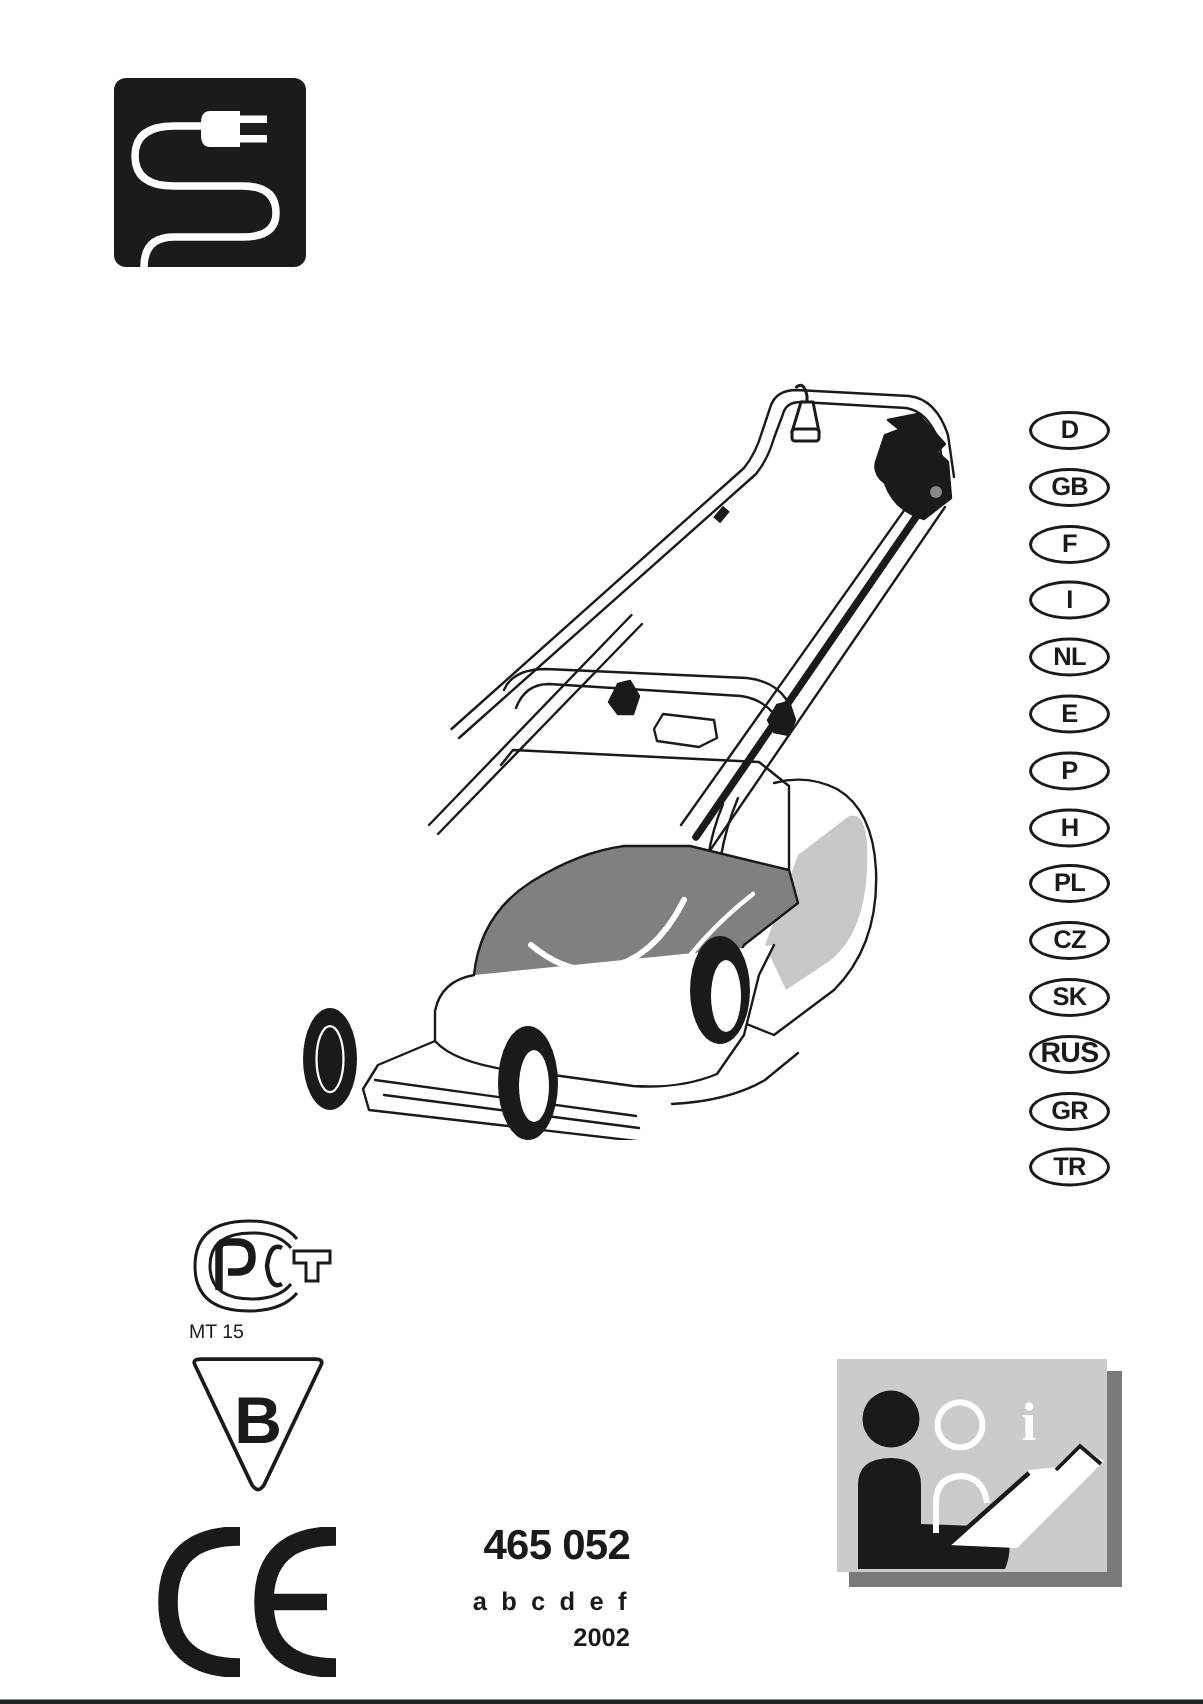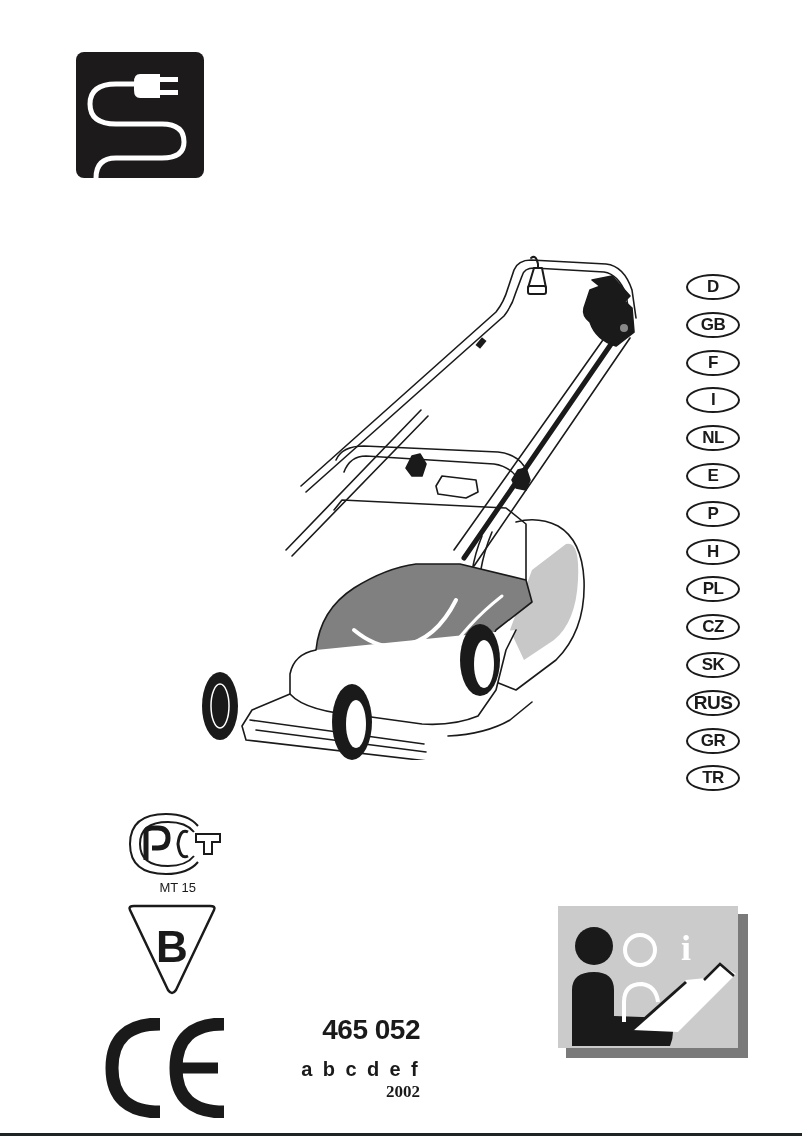--- a/index.html
+++ b/index.html
@@ -1,23 +1,23 @@
 <!DOCTYPE html>
 <html><head>
 <meta charset="utf-8">
 <style>
   html, body { margin:0; padding:0; background:#ffffff; }
   body { width:802px; height:1136px; position:relative; overflow:hidden; font-family:"Liberation Sans", sans-serif; color:#1a1a1a; }
   .abs { position:absolute; }
   .lang-list { position:absolute; left:686px; top:274px; width:58px; }
   .lang { width:54px; height:26px; border:2px solid #1a1a1a; border-radius:50%; display:flex; align-items:center; justify-content:center; font-weight:bold; font-size:17px; letter-spacing:-0.5px; margin-bottom:11.8px; box-sizing:border-box; cursor:pointer; background:#fff; }
   .model { position:absolute; left:300px; top:1014px; width:120px; text-align:right; font-weight:bold; font-size:28px; letter-spacing:-0.5px; }
-  .variants { position:absolute; left:300px; top:1058px; width:120px; text-align:right; font-weight:bold; font-size:20px; letter-spacing:2.4px; }
-  .year { position:absolute; left:300px; top:1082px; width:120px; text-align:right; font-weight:bold; font-size:17px;font-family:Liberation Serif, serif; }
-  .mt { position:absolute; left:126px; top:880px; width:70px; text-align:right; font-size:13px; }
+  .variants { position:absolute; left:300px; top:1058px; width:120px; text-align:right; font-weight:bold; font-size:17px; letter-spacing:2.4px; }
+  .year { position:absolute; left:300px; top:1082px; width:120px; text-align:right; font-weight:bold; font-size:17px; }
+  .mt { position:absolute; left:126px; top:880px; width:70px; text-align:left; font-size:13px; }
   .bottom-rule { position:absolute; left:0; top:1133px; width:802px; height:3px; background:#1e2424; }
 </style>
 </head>
 <body>
 
 <div class="abs" style="left:76px;top:52px;width:128px;height:126px;">
   <svg width="128" height="126" viewBox="0 0 128 126">
     <rect x="0" y="0" width="128" height="126" rx="8" fill="#1c1a1a"></rect>
     <path d="M64 32 L40 32 Q14 32 14 52 Q14 72 40 72 L86 72 Q108 72 108 90 Q108 106 86 106 L40 106 Q20 106 20 126" fill="none" stroke="#fff" stroke-width="5"></path>
     <path d="M64 22 Q58 22 58 30 L58 38 Q58 46 64 46 L84 46 L84 22 Z" fill="#fff"></path>

